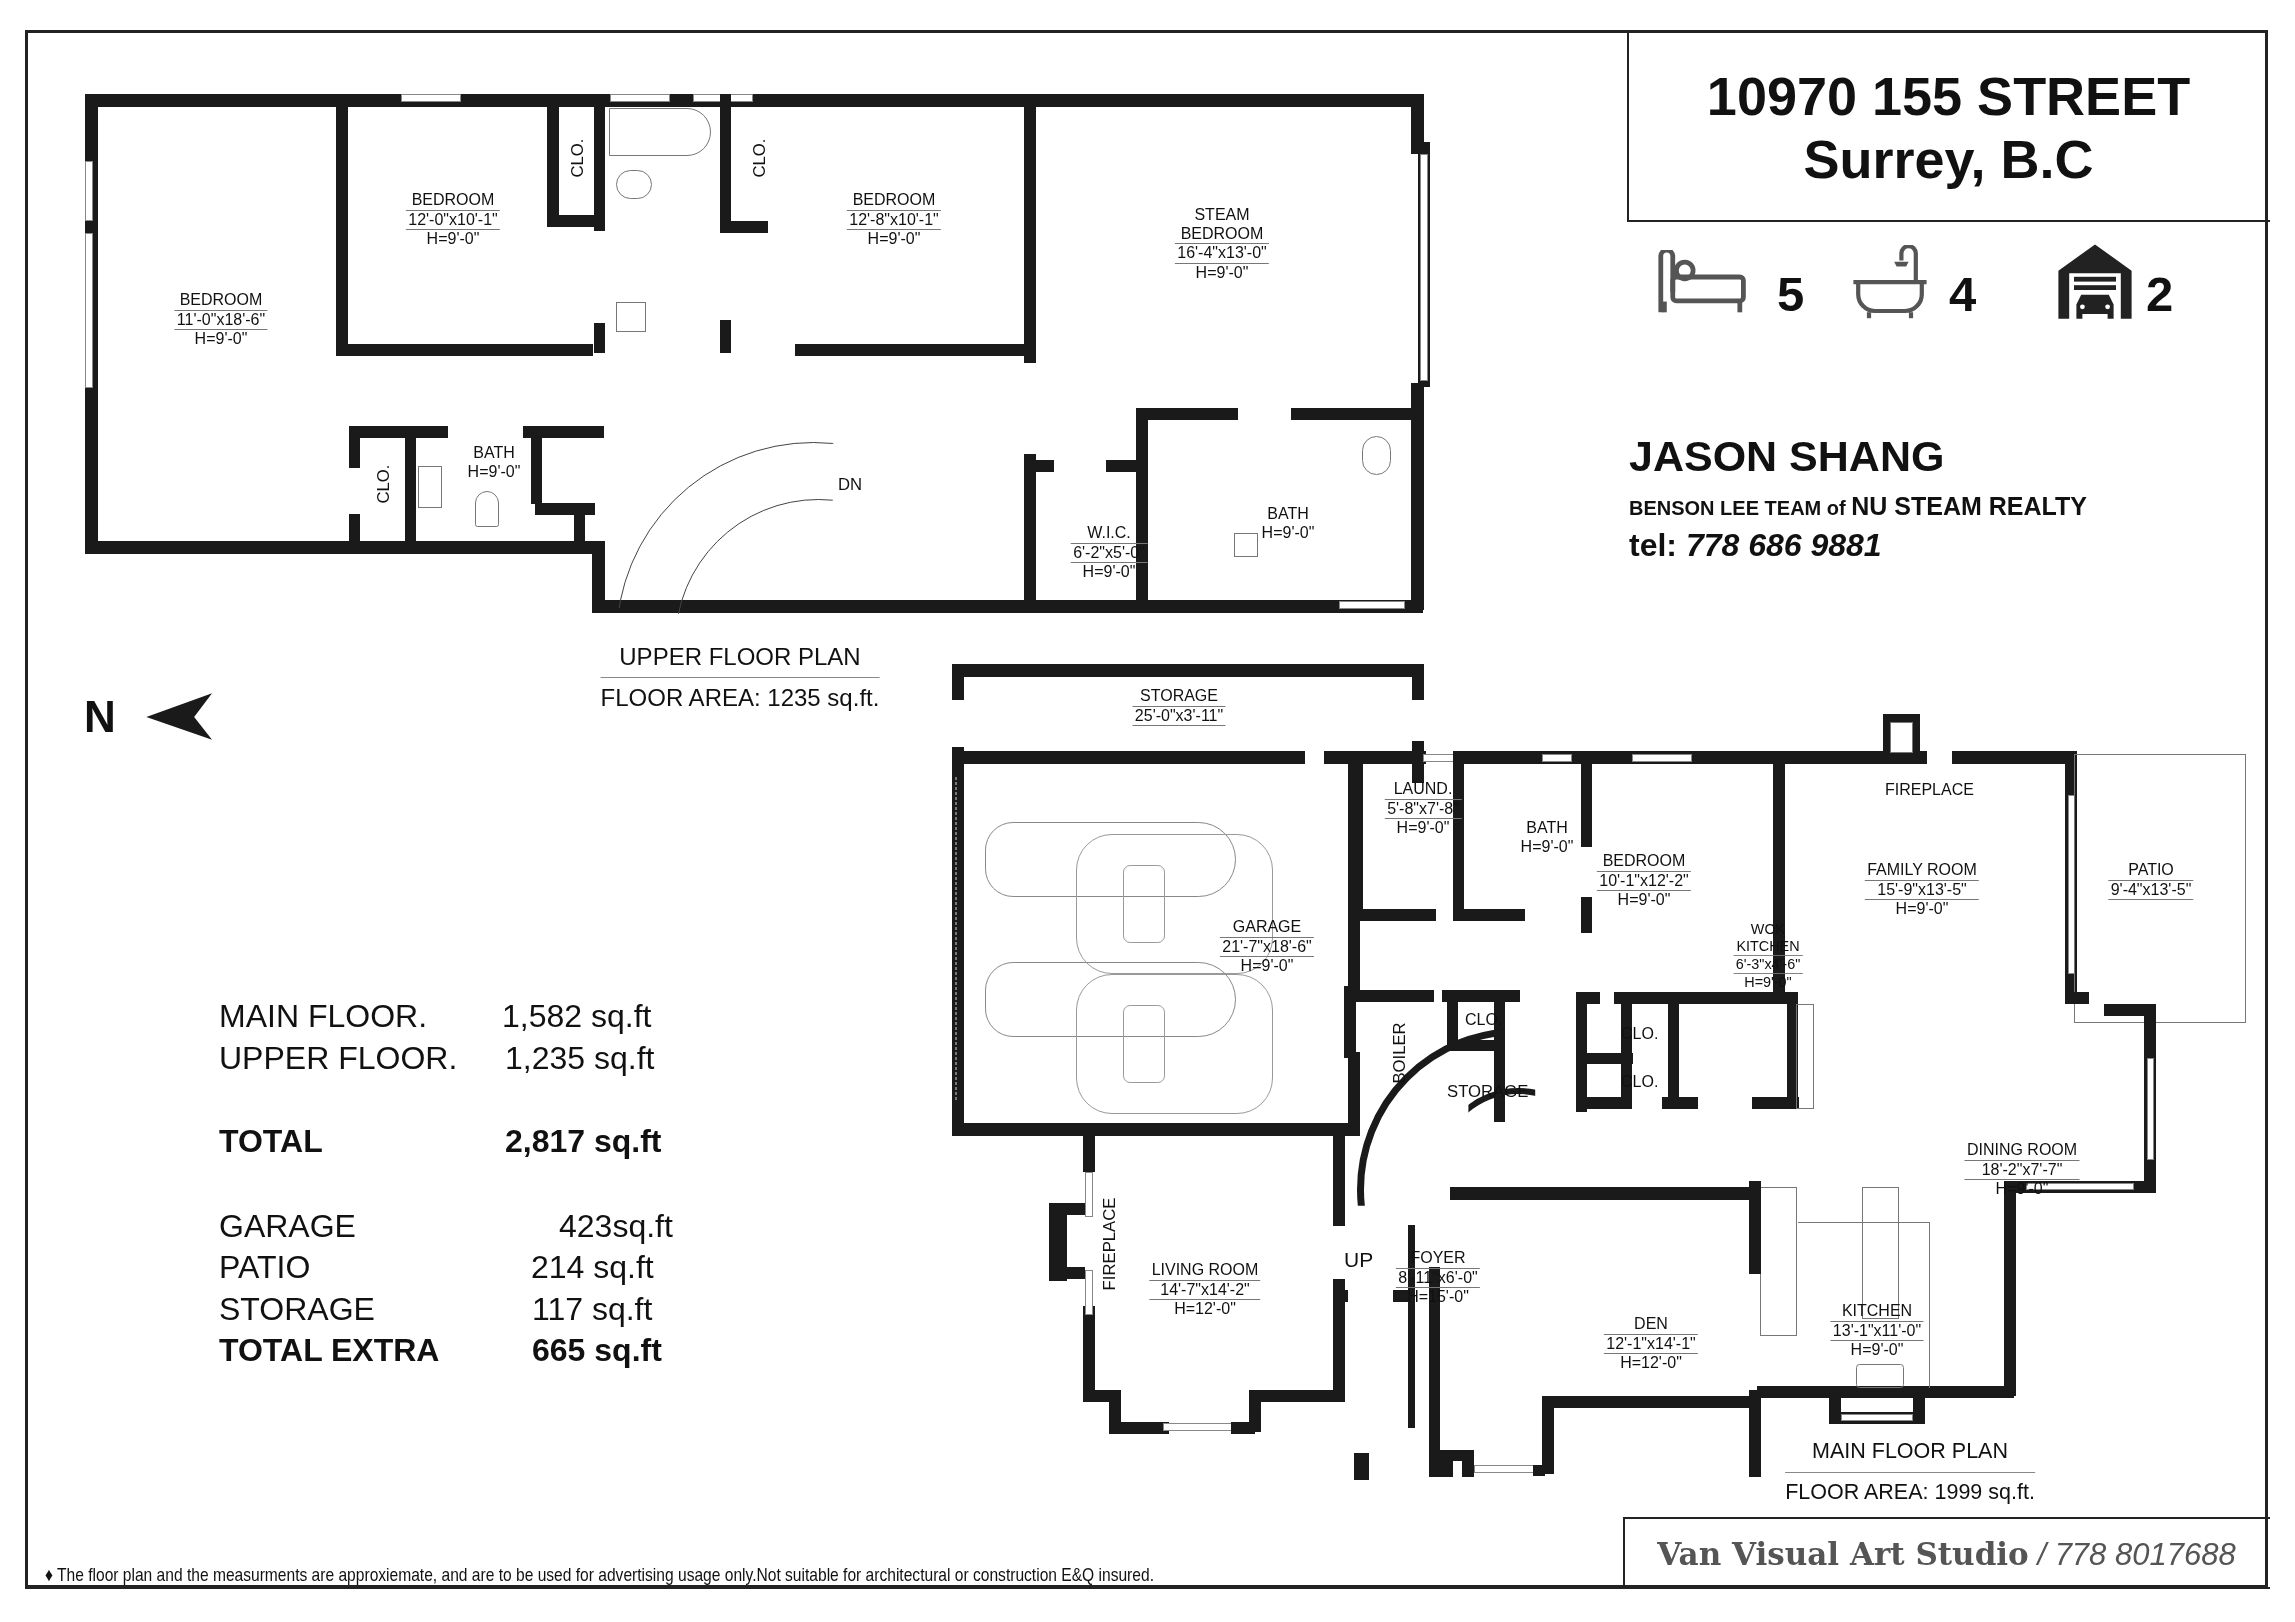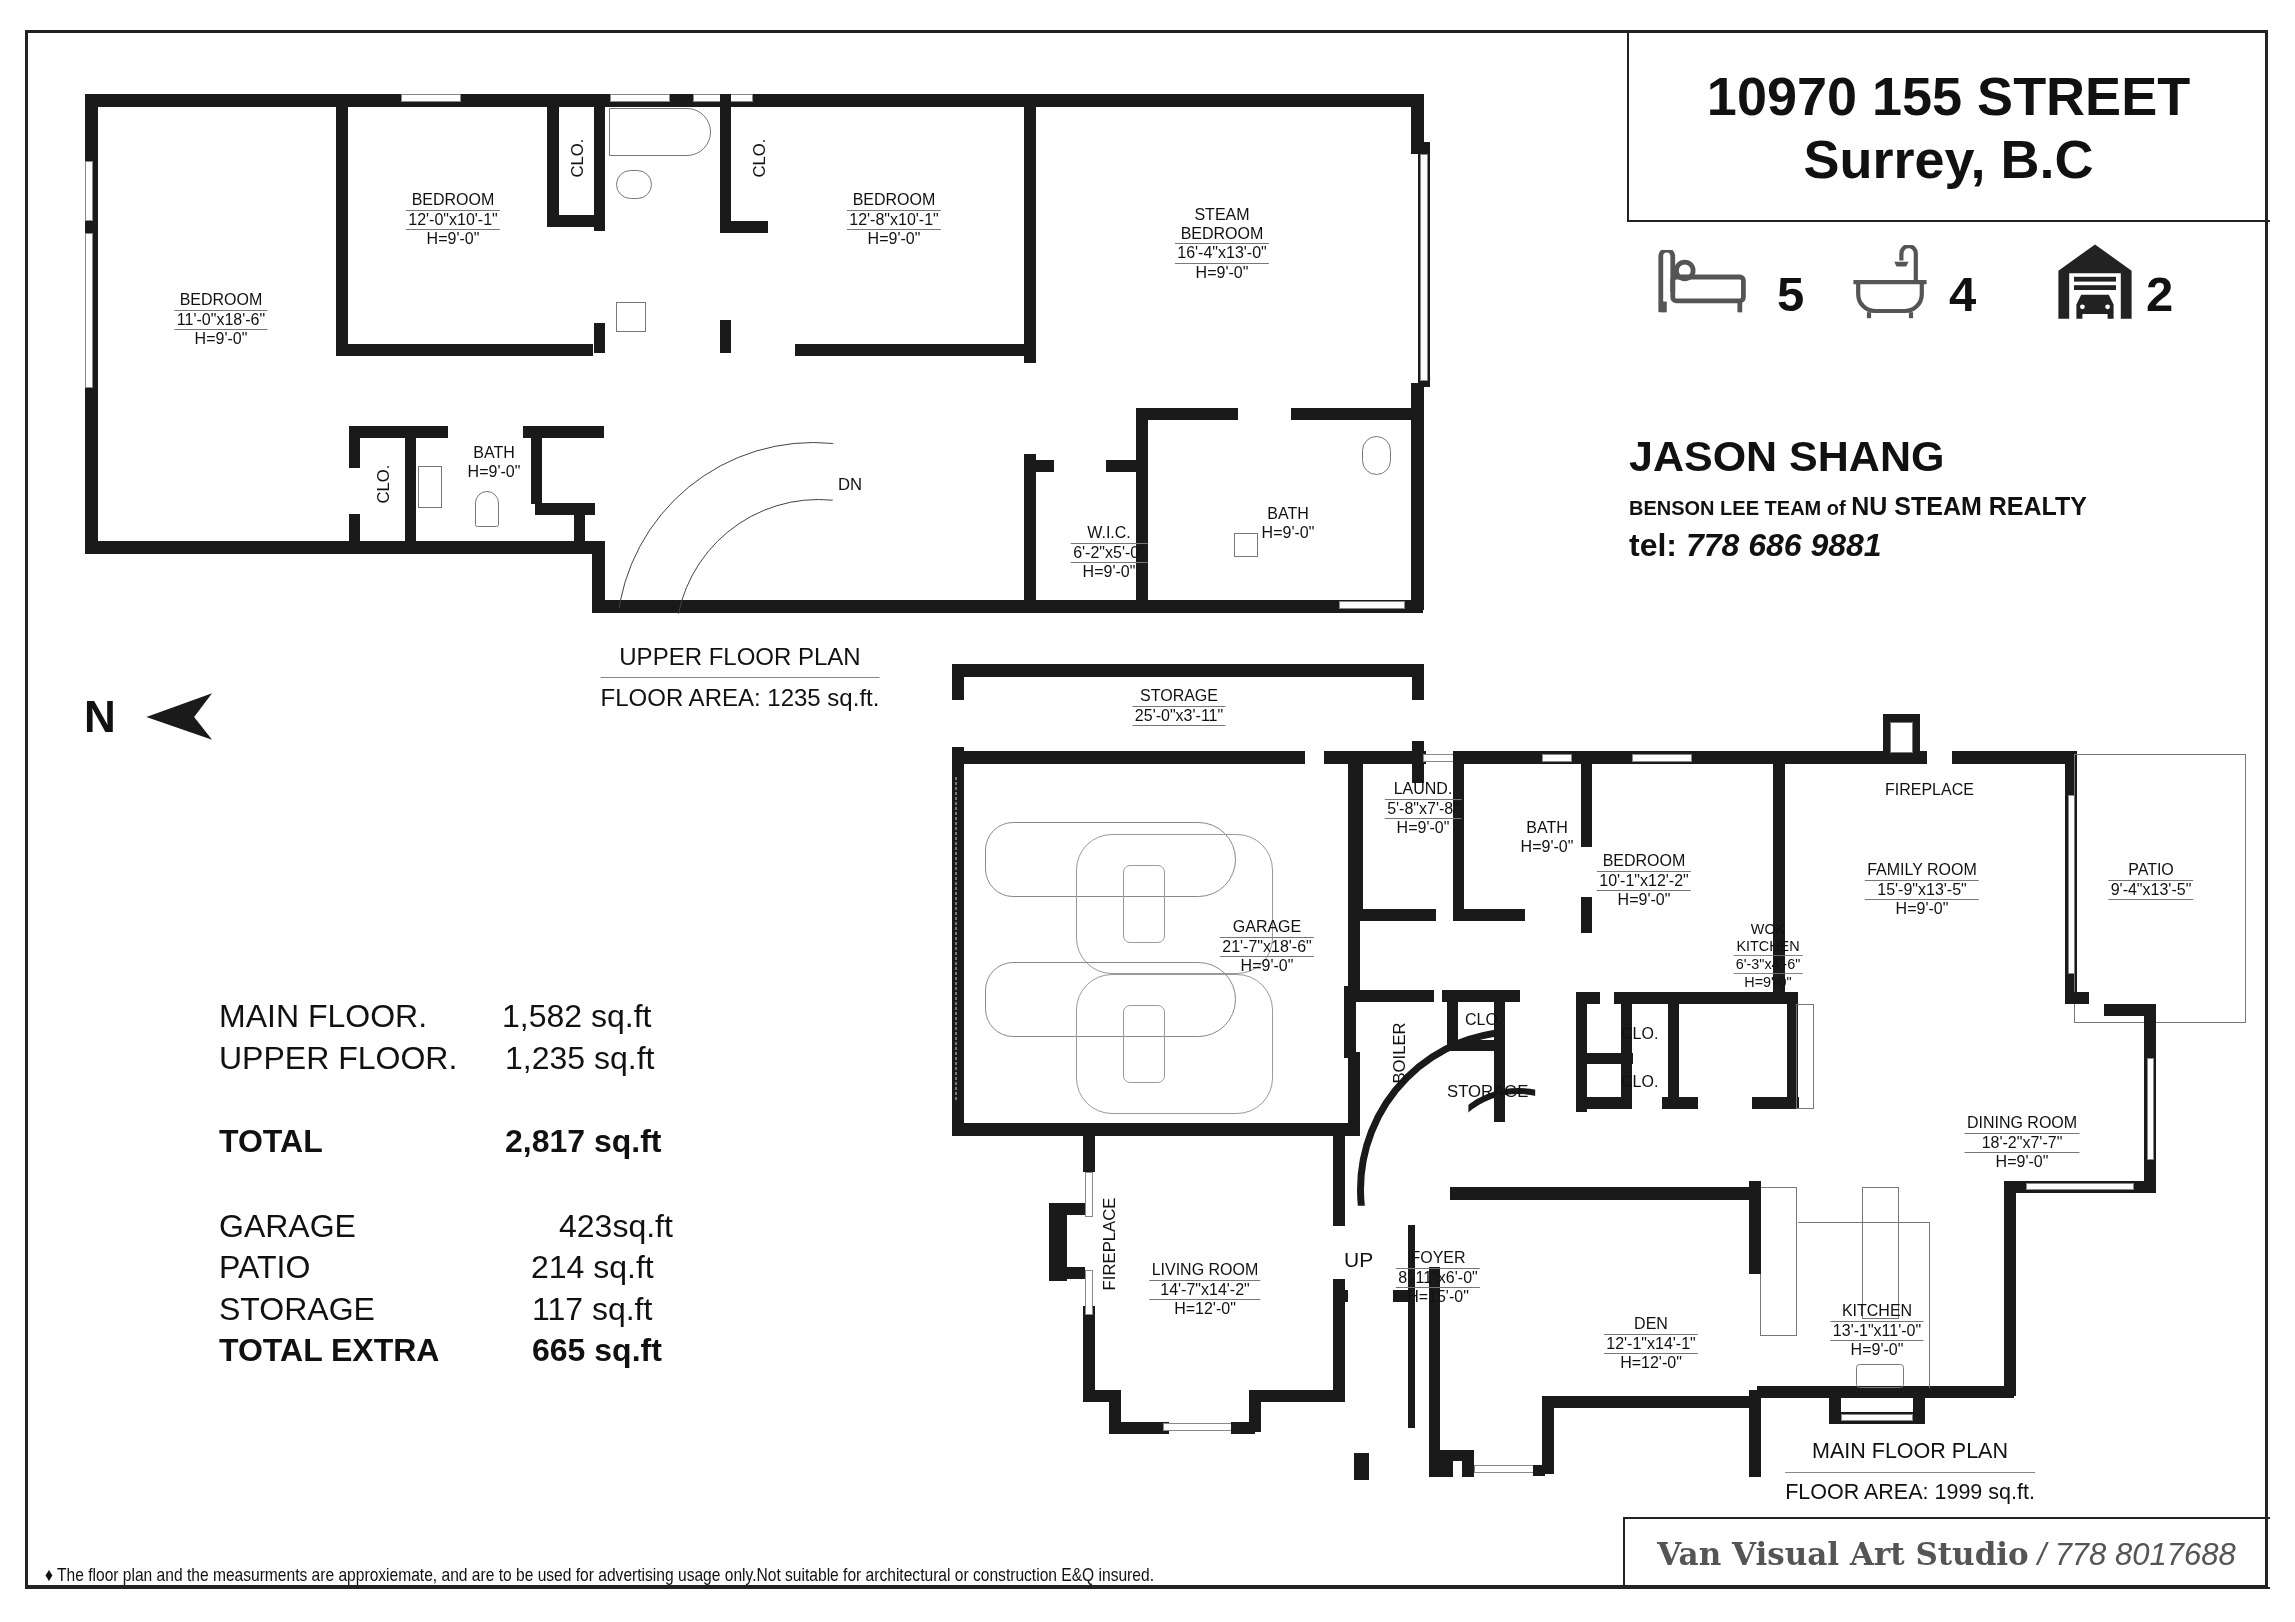--- a/index.html
+++ b/index.html
@@ -368,21 +368,21 @@
   <div class="lbl" style="left:2151px;top:861px;">
       <span class="u">PATIO</span>
       <span class="u">9'-4"x13'-5"</span>
     </div>
   <div class="lbl" style="left:1768px;top:918px;transform:translateX(-50%) scale(0.9);">
       <span>WOK</span>
       <span class="u">KITCHEN</span>
       <span class="u">6'-3"x4'-6"</span>
       <span>H=9'-0"</span>
     </div>
-  <div class="lbl" style="left:2022px;top:1114px;">
+  <div class="lbl" style="left:2022px;top:1141px;">
       <span class="u">DINING ROOM</span>
       <span class="u">18'-2"x7'-7"</span>
       <span>H=9'-0"</span>
     </div>
   <div class="lbl" style="left:1205px;top:1261px;">
       <span class="u">LIVING ROOM</span>
       <span class="u">14'-7"x14'-2"</span>
       <span>H=12'-0"</span>
     </div>
   <div class="lbl" style="left:1438px;top:1249px;">

